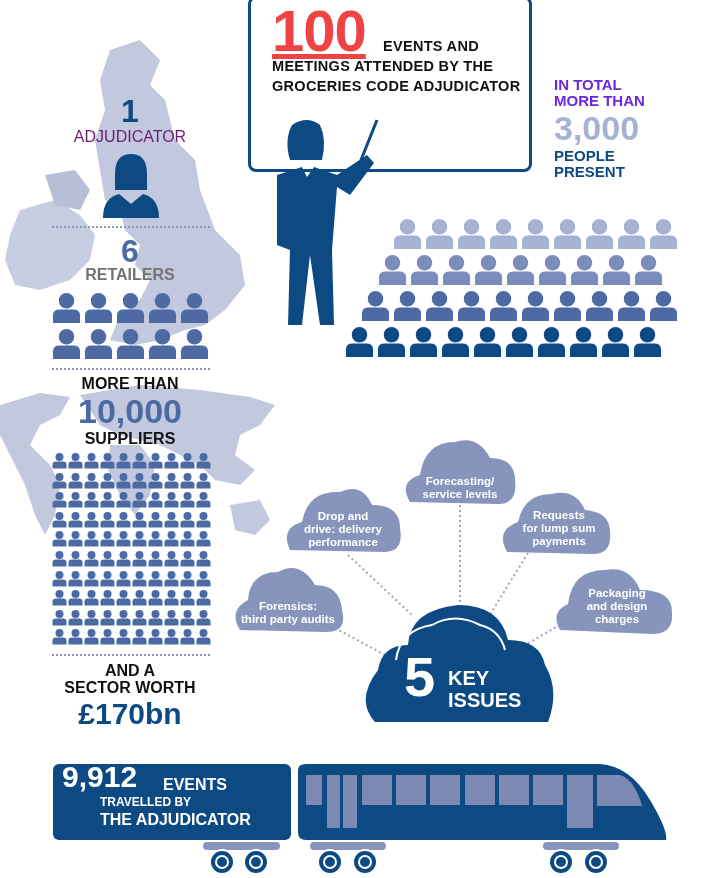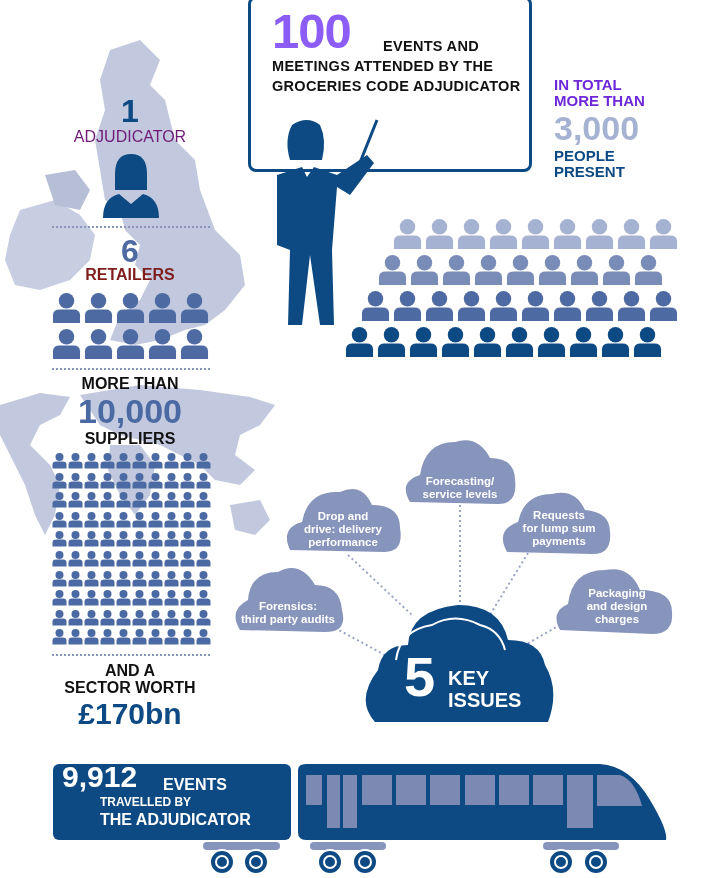--- a/index.html
+++ b/index.html
@@ -4,33 +4,33 @@
 <style>
   html, body { margin:0; padding:0; background:#ffffff; }
   body { width:718px; height:878px; position:relative; overflow:hidden; font-family:"Liberation Sans", sans-serif; }
   .abs { position:absolute; }
 
   
   .map svg { display:block; }
 
   
   #board { left:248px; top:-4px; width:284px; height:176px; border:3px solid #0d4a83; border-radius:8px; background:#fff; box-sizing:border-box; }
-  #board-num { left:272px; top:2px; font-size:49px; font-weight:bold; color:#8b5cf6; letter-spacing:-1px; line-height:58px; }
+  #board-num { left:272px; top:2px; font-size:58px; font-weight:bold; color:#ef4444; letter-spacing:-1px; line-height:58px;text-decoration:underline; }
   #board-t1 { left:383px; top:38px; font-size:14.5px; font-weight:bold; color:#111; letter-spacing:0.3px; }
   #board-t2 { left:272px; top:56px; font-size:14.5px; font-weight:bold; color:#111; line-height:20px; letter-spacing:0.3px; width:260px; }
 
   #total { left:554px; top:77px; font-size:15px; font-weight:bold; color:#6d28d9; line-height:16px; }
   #total-num { left:554px; top:110px; font-size:34px; font-weight:bold; color:#a6b2d2; line-height:36px; }
   #total-b { left:554px; top:148px; font-size:15px; font-weight:bold; color:#0d4a83; line-height:16px; }
 
   .center-col { width:170px; text-align:center; }
   #adj-num { left:45px; top:94px; font-size:32px; font-weight:bold; color:#0d4a83; line-height:34px; }
   #adj-label { left:45px; top:128px; font-size:16px; font-weight:normal; color:#701a75; }
   #ret-num { left:45px; top:234px; font-size:32px; font-weight:bold; color:#4d6aa2; line-height:34px; }
-  #ret-label { left:45px; top:266px; font-size:16px; font-weight:bold; color:#7f1d1d; }
+  #ret-label { left:45px; top:266px; font-size:16px; font-weight:bold; color:#737373; }
   #sup-pre { left:45px; top:375px; font-size:16px; font-weight:bold; color:#111; }
   #sup-num { left:45px; top:392px; font-size:34px; font-weight:bold; color:#4b6aa3; line-height:38px; }
   #sup-label { left:45px; top:430px; font-size:16px; font-weight:bold; color:#111; }
   #sector-l1 { left:45px; top:662px; font-size:16px; font-weight:bold; color:#111; }
   #sector-l2 { left:45px; top:679px; font-size:16px; font-weight:bold; color:#111; }
   #sector-num { left:45px; top:697px; font-size:30px; font-weight:bold; color:#0d4a83; line-height:34px; }
 
   .dotline { position:absolute; height:0; border-top:2px dotted #8895bb; }
 
   

